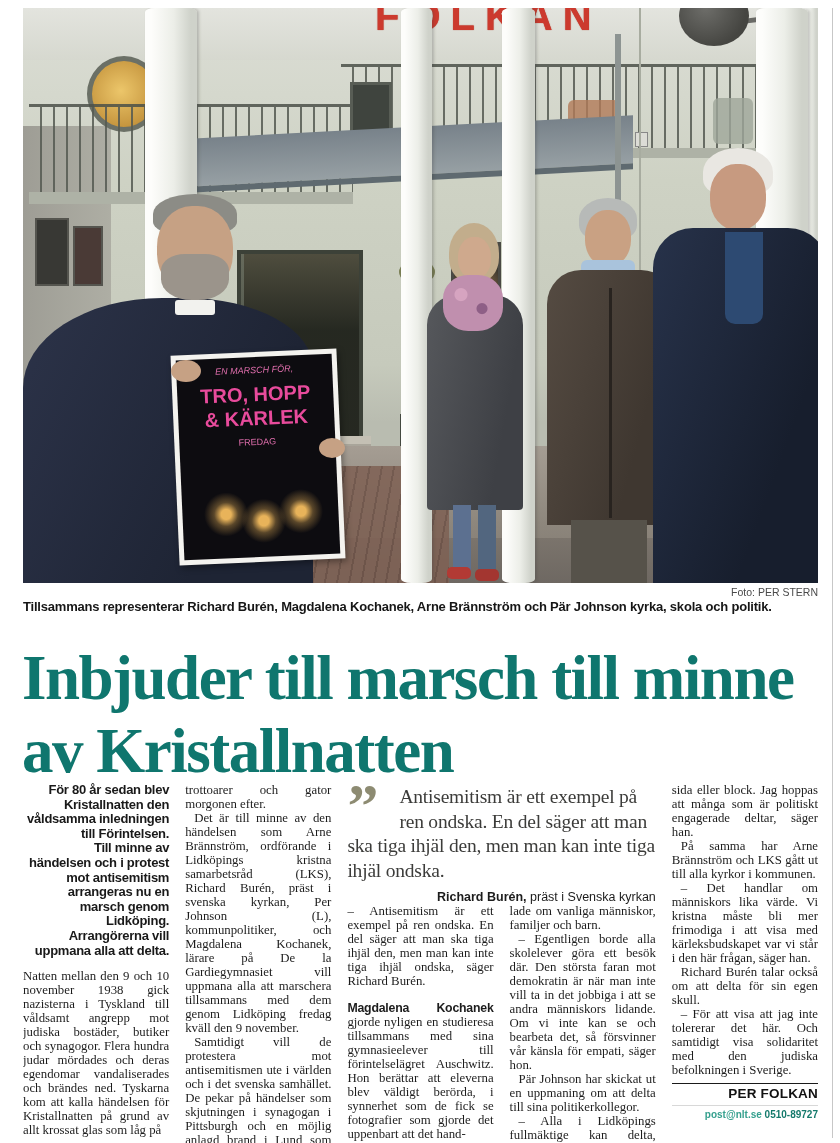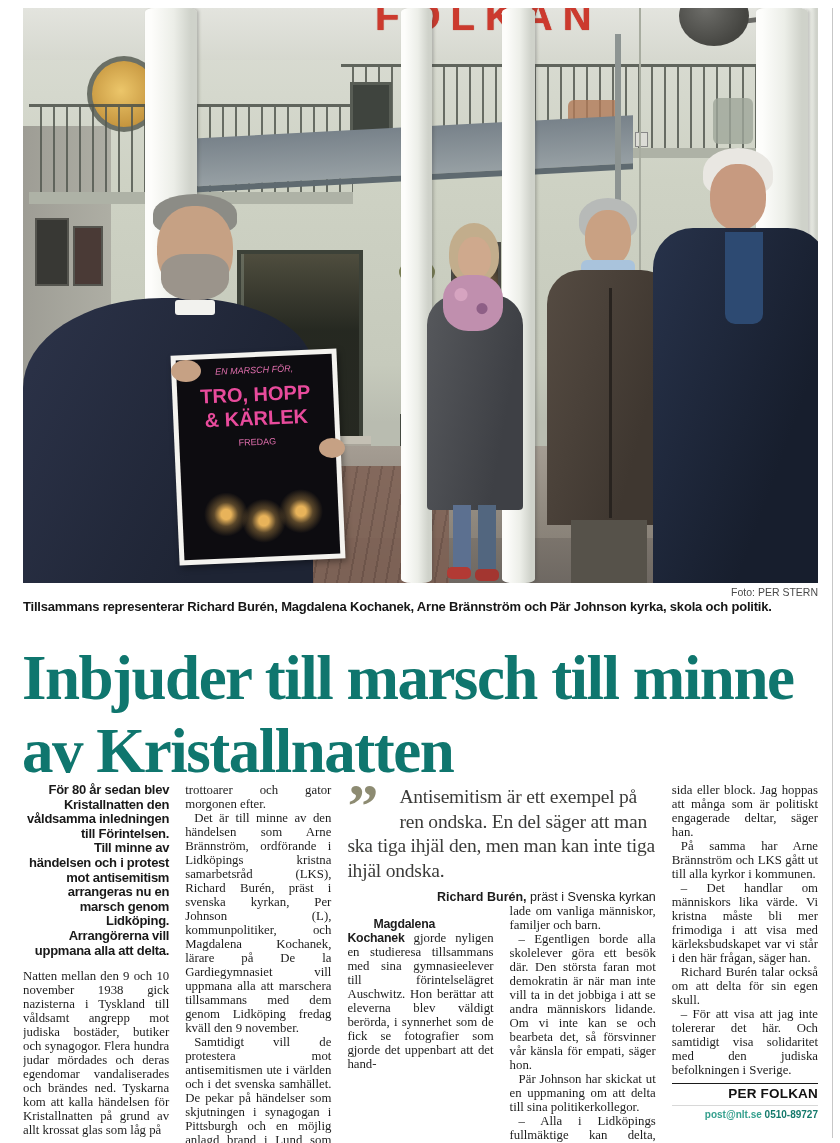--- a/index.html
+++ b/index.html
@@ -141,21 +141,21 @@
   .colC{grid-column:3;grid-row:2;}
   .colD{grid-column:4;grid-row:2;}
   .colE{grid-column:5;grid-row:1/3;}
   .intro p{margin:0;font-family:"Liberation Sans",sans-serif;font-weight:bold;font-size:13px;
            line-height:14.6px;letter-spacing:-0.25px;color:#191919;text-align:right;}
   .intro p.ind{text-indent:8px;}
   .bp{margin:0;font-size:12.8px;line-height:14px;text-align:justify;color:#1d1d1d;}
   .bp.ind{text-indent:9px;}
   .body-start{margin-top:11px;}
   .sec{margin-top:13px;}
-  .lead{font-family:"Liberation Sans",sans-serif;font-weight:bold;font-size:12.3px;letter-spacing:-0.2px;margin-left:26px;}
+  .lead{font-family:"Liberation Sans",sans-serif;font-weight:bold;font-size:12.3px;letter-spacing:-0.2px;}
 
   .quoteblk{padding-top:2px;}
   .qmark{float:left;width:52px;font-family:"Liberation Serif",serif;font-size:62px;line-height:40px;
          color:#8d8b72;font-weight:bold;letter-spacing:-4px;}
   .qtext{font-size:19.5px;line-height:24.5px;color:#3c3c3a;letter-spacing:-0.2px;}
   .qattr{clear:both;text-align:right;margin-top:7px;font-family:"Liberation Sans",sans-serif;
          font-size:12.5px;color:#1c1c1c;}
   .qattr .qname{font-weight:bold;}
 
   .byline-rule{border-top:1.6px solid #1a1a1a;margin-top:6px;}
@@ -278,20 +278,21 @@
       <p class="bp ind">Samtidigt vill de protestera mot antisemitismen ute i världen och i det svenska samhället. De pekar på händelser som skjutningen i synagogan i Pittsburgh och en möjlig anlagd brand i Lund som polisen misstänker kan vara ett antisemitiskt hatbrott.</p>
     </div>
 
     <div class="quoteblk">
       <span class="qmark">”</span>
       <div class="qtext">Antisemitism är ett exempel på ren ondska. En del säger att man ska tiga ihjäl den, men man kan inte tiga ihjäl ondska.</div>
       <div class="qattr"><span class="qname">Richard Burén,</span><span> präst i Svenska kyrkan</span></div>
     </div>
 
     <div class="colC">
+      <p class="bp">– Antisemitism är ett exempel på ren ondska. En del säger att man ska tiga ihjäl den, men man kan inte tiga ihjäl ondska, säger Richard Burén.</p>
       <p class="bp sec"><span class="lead">Magdalena Kochanek</span><span> gjorde nyligen en studieresa tillsammans med sina gymnasieelever till förintelselägret Auschwitz. Hon berättar att eleverna blev väldigt berörda, i synnerhet som de fick se fotografier som gjorde det uppenbart att det hand-</span></p>
     </div>
 
     <div class="colD">
       <p class="bp">lade om vanliga människor, familjer och barn.</p>
       <p class="bp ind">– Egentligen borde alla skolelever göra ett besök där. Den största faran mot demokratin är när man inte vill ta in det jobbiga i att se andra människors lidande. Om vi inte kan se och bearbeta det, så försvinner vår känsla för empati, säger hon.</p>
       <p class="bp ind">Pär Johnson har skickat ut en uppmaning om att delta till sina politikerkollegor.</p>
       <p class="bp ind">– Alla i Lidköpings fullmäktige kan delta, oavsett</p>
     </div>
 

